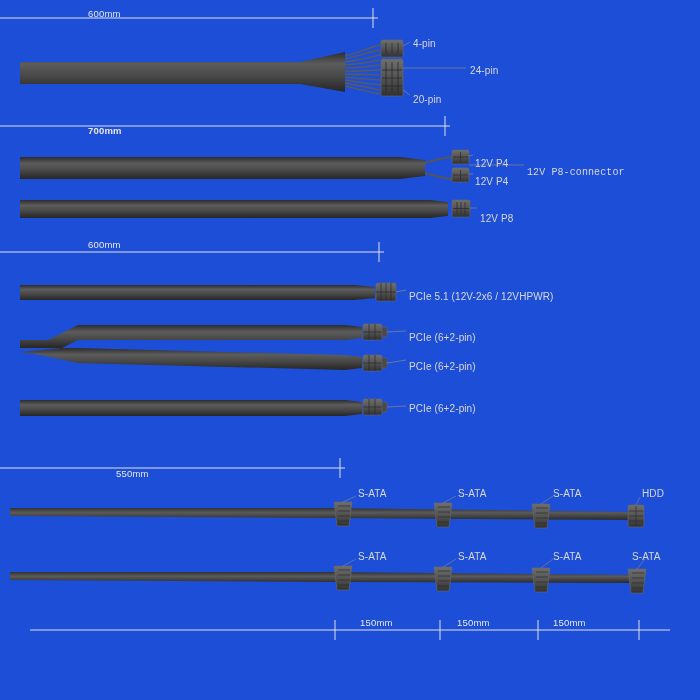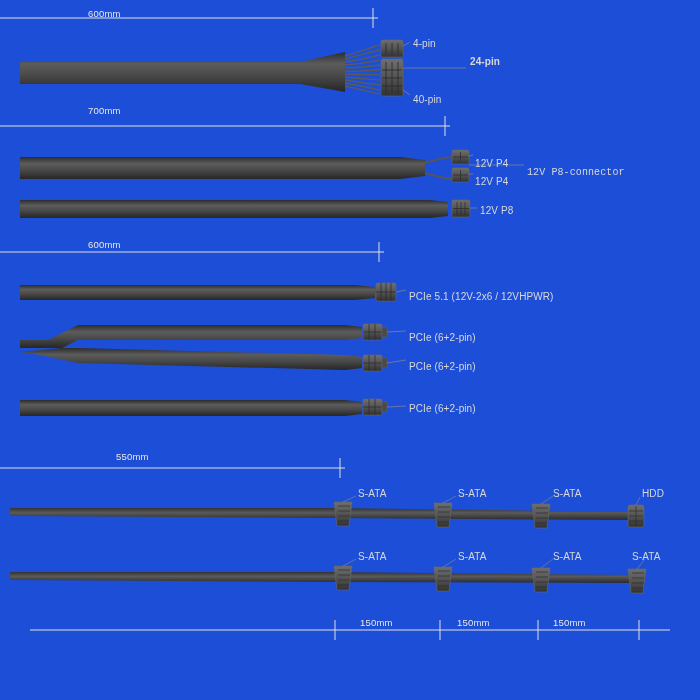--- a/index.html
+++ b/index.html
@@ -300,35 +300,35 @@
       <g stroke="#8a8a8a" stroke-width="0.6">
         <line x1="343" y1="566" x2="356" y2="559"></line>
         <line x1="443" y1="567" x2="456" y2="559"></line>
         <line x1="541" y1="568" x2="553" y2="559"></line>
         <line x1="637" y1="569" x2="645" y2="559"></line>
       </g>
     </g>
   </svg>
 
   <div class="dim-lbl" style="left:88px; top:8px;">600mm</div>
-  <div class="dim-lbl" style="left:88px; top:105px;">700mm</div>
+  <div class="dim-lbl" style="left:88px; top:125px;font-weight:bold;">700mm</div>
   <div class="dim-lbl" style="left:88px; top:239px;">600mm</div>
-  <div class="dim-lbl" style="left:88px; top:451px;padding-left:28px;">550mm</div>
+  <div class="dim-lbl" style="left:88px; top:468px;padding-left:28px;">550mm</div>
   <div class="dim-lbl" style="left:360px; top:617px;">150mm</div>
   <div class="dim-lbl" style="left:457px; top:617px;">150mm</div>
   <div class="dim-lbl" style="left:553px; top:617px;">150mm</div>
 
   <div class="lbl" style="left:413px; top:38px;">4-pin</div>
-  <div class="lbl" style="left:470px; top:56px;font-weight:bold;">24-pin</div>
-  <div class="lbl" style="left:413px; top:94px;">40-pin</div>
+  <div class="lbl" style="left:470px; top:65px;">24-pin</div>
+  <div class="lbl" style="left:413px; top:94px;">20-pin</div>
 
   <div class="lbl" style="left:475px; top:158px;">12V P4</div>
   <div class="lbl" style="left:527px; top:167px;font-family:Liberation Mono, monospace;">12V P8-connector</div>
   <div class="lbl" style="left:475px; top:176px;">12V P4</div>
-  <div class="lbl" style="left:480px; top:205px;">12V P8</div>
+  <div class="lbl" style="left:480px; top:213px;">12V P8</div>
 
   <div class="lbl" style="left:409px; top:291px;text-align:center;">PCIe 5.1 (12V-2x6 / 12VHPWR)</div>
   <div class="lbl" style="left:409px; top:332px;">PCIe (6+2-pin)</div>
   <div class="lbl" style="left:409px; top:361px;">PCIe (6+2-pin)</div>
   <div class="lbl" style="left:409px; top:403px;">PCIe (6+2-pin)</div>
 
   <div class="lbl" style="left:358px; top:488px;">S-ATA</div>
   <div class="lbl" style="left:458px; top:488px;">S-ATA</div>
   <div class="lbl" style="left:553px; top:488px;">S-ATA</div>
   <div class="lbl" style="left:642px; top:488px;">HDD</div>

